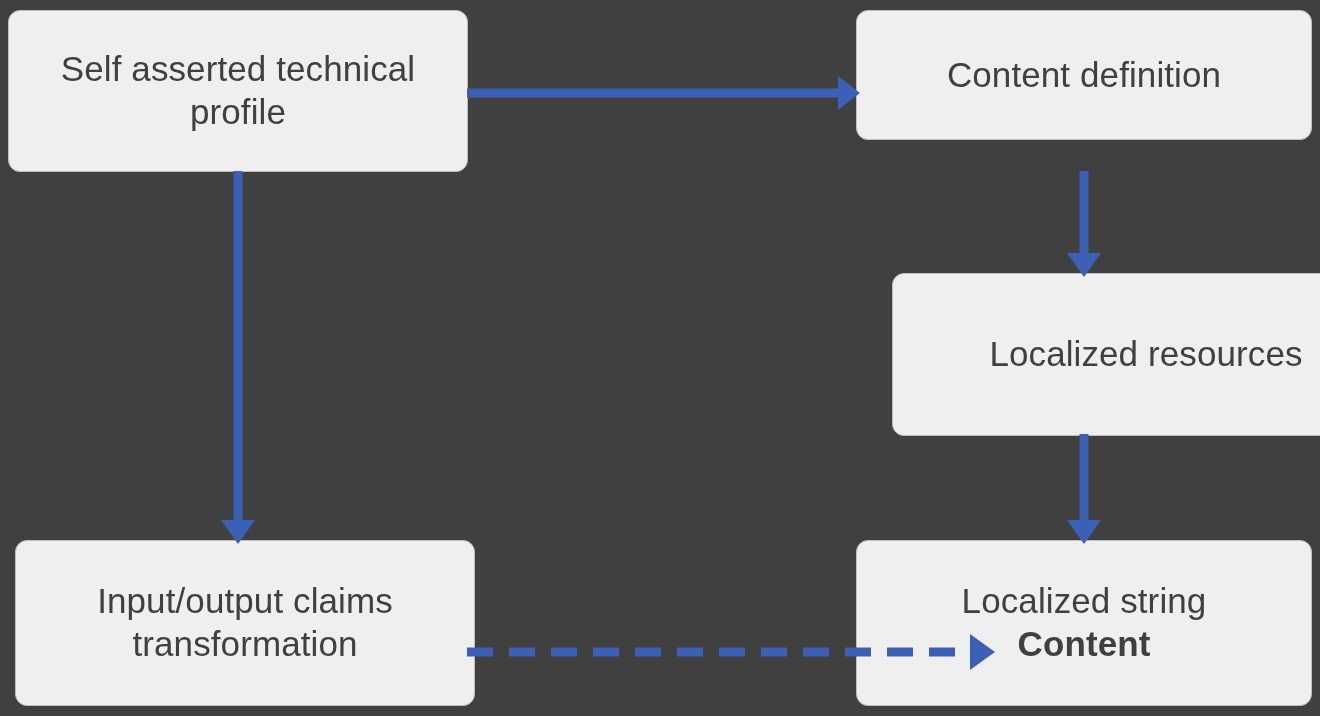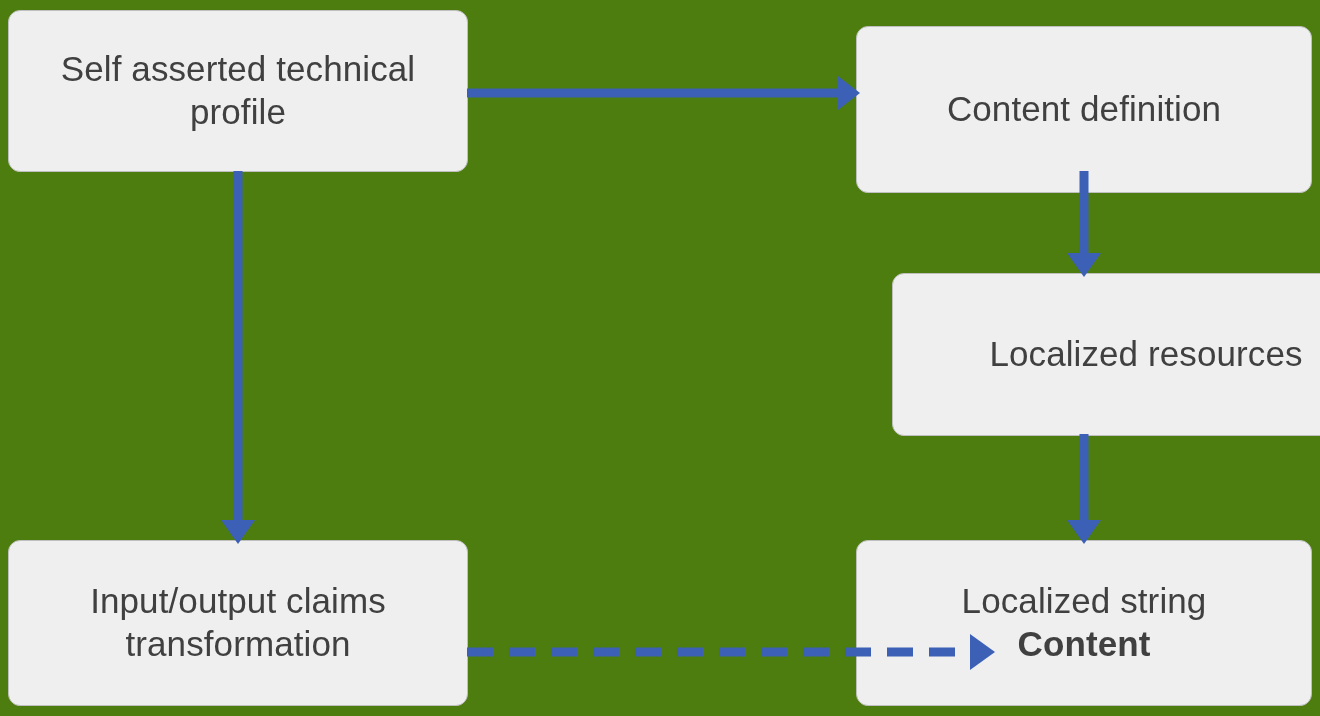--- a/index.html
+++ b/index.html
@@ -7,21 +7,21 @@
     padding: 0;
     background: #ffffff;
   }
   body {
     font-family: "Liberation Sans", sans-serif;
   }
   #canvas {
     position: relative;
     width: 1320px;
     height: 716px;
-    background: #4d7c0f;
+    background: #404040;
     overflow: hidden;
   }
   .node {
     position: absolute;
     box-sizing: border-box;
     background: #EFEFEF;
     border: 1.5px solid #BFBFBF;
     border-radius: 12px;
     display: flex;
     align-items: center;
@@ -37,23 +37,23 @@
     display: block;
     padding: 0 14px;
     white-space: pre-line;
   }
   .node .label .bold {
     font-weight: bold;
   }
 
   
   #node-self-asserted-technical-profile { left: 8px;   top: 10px;  width: 460px; height: 162px; }
-  #node-content-definition              { left: 856px; top: 26px;  width: 456px; height: 167px; }
+  #node-content-definition              { left: 856px; top: 10px;  width: 456px; height: 130px; }
   #node-localized-resources             { left: 892px; top: 273px; width: 508px; height: 163px; text-align: center; }
-  #node-input-output-claims-transformation { left: 8px; top: 540px; width: 460px; height: 166px; }
+  #node-input-output-claims-transformation { left: 15px; top: 540px; width: 460px; height: 166px; }
   #node-localized-string                { left: 856px; top: 540px; width: 456px; height: 166px; align-items: center; }
 
   
   .edge {
     position: absolute;
     z-index: 3;
     overflow: visible;
   }
   #edge-profile-to-content      { left: 460px; top: 62px;  width: 404px; height: 62px; }
   #edge-content-to-resources    { left: 1053px; top: 165px; width: 62px;  height: 116px; }

